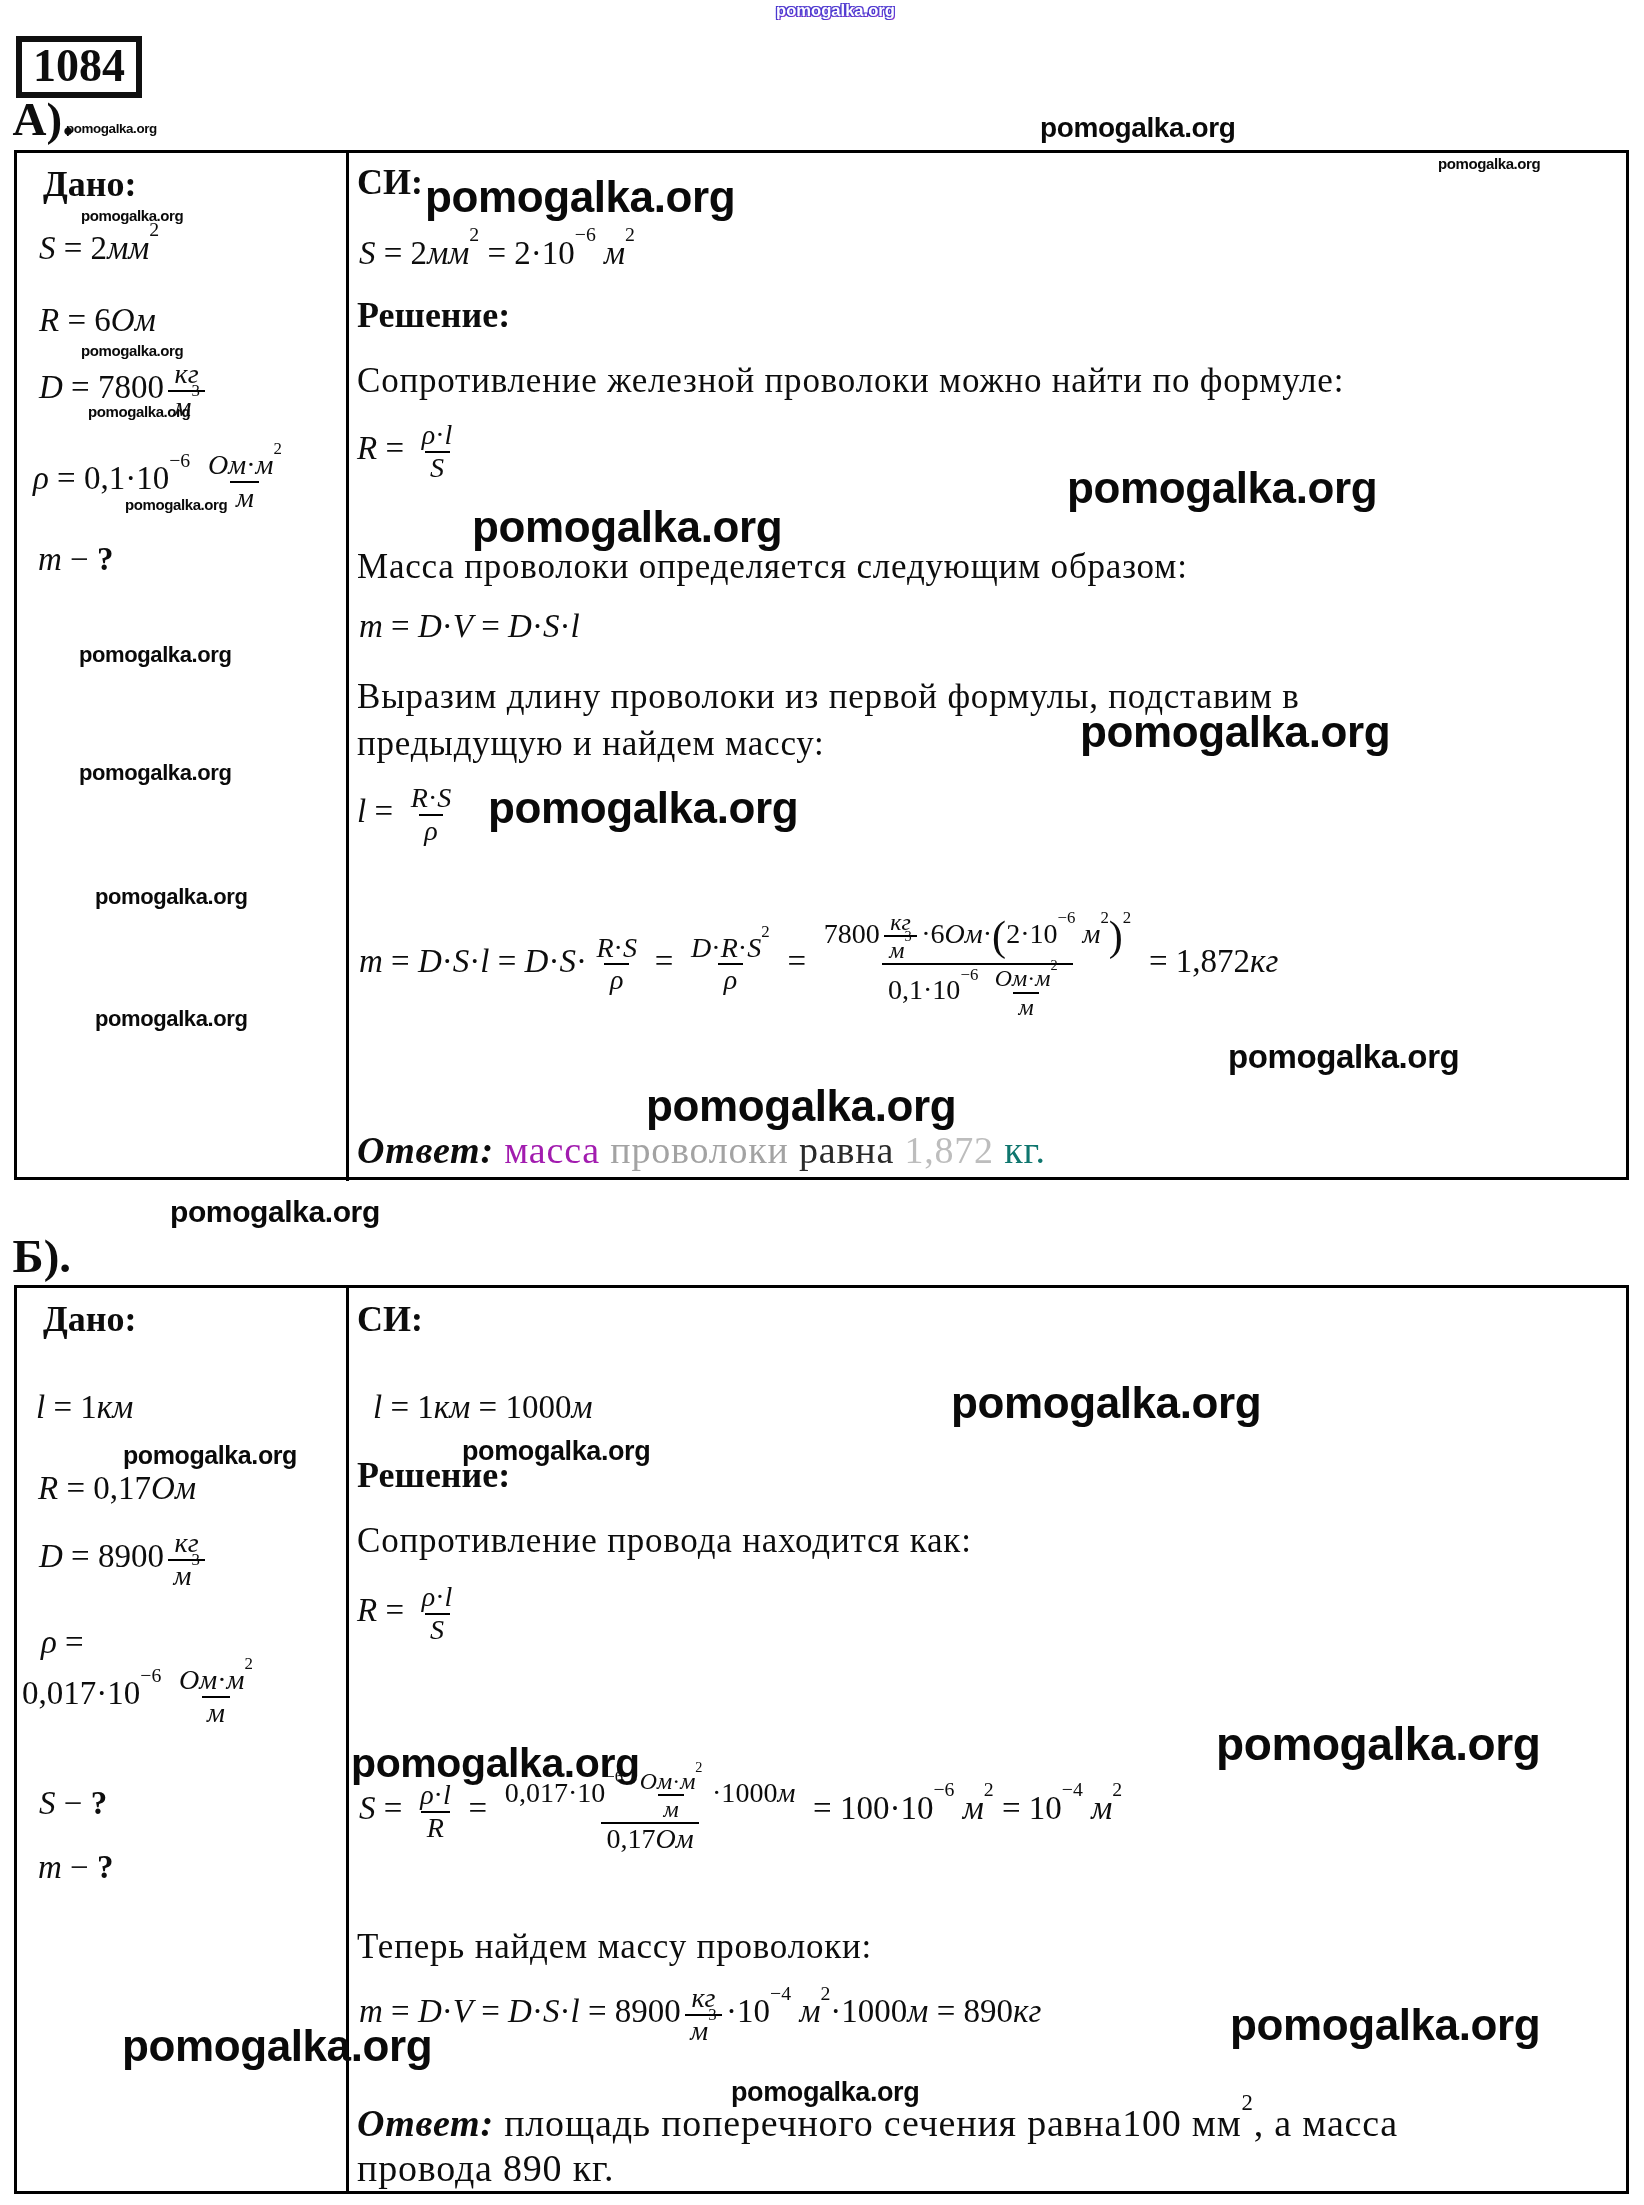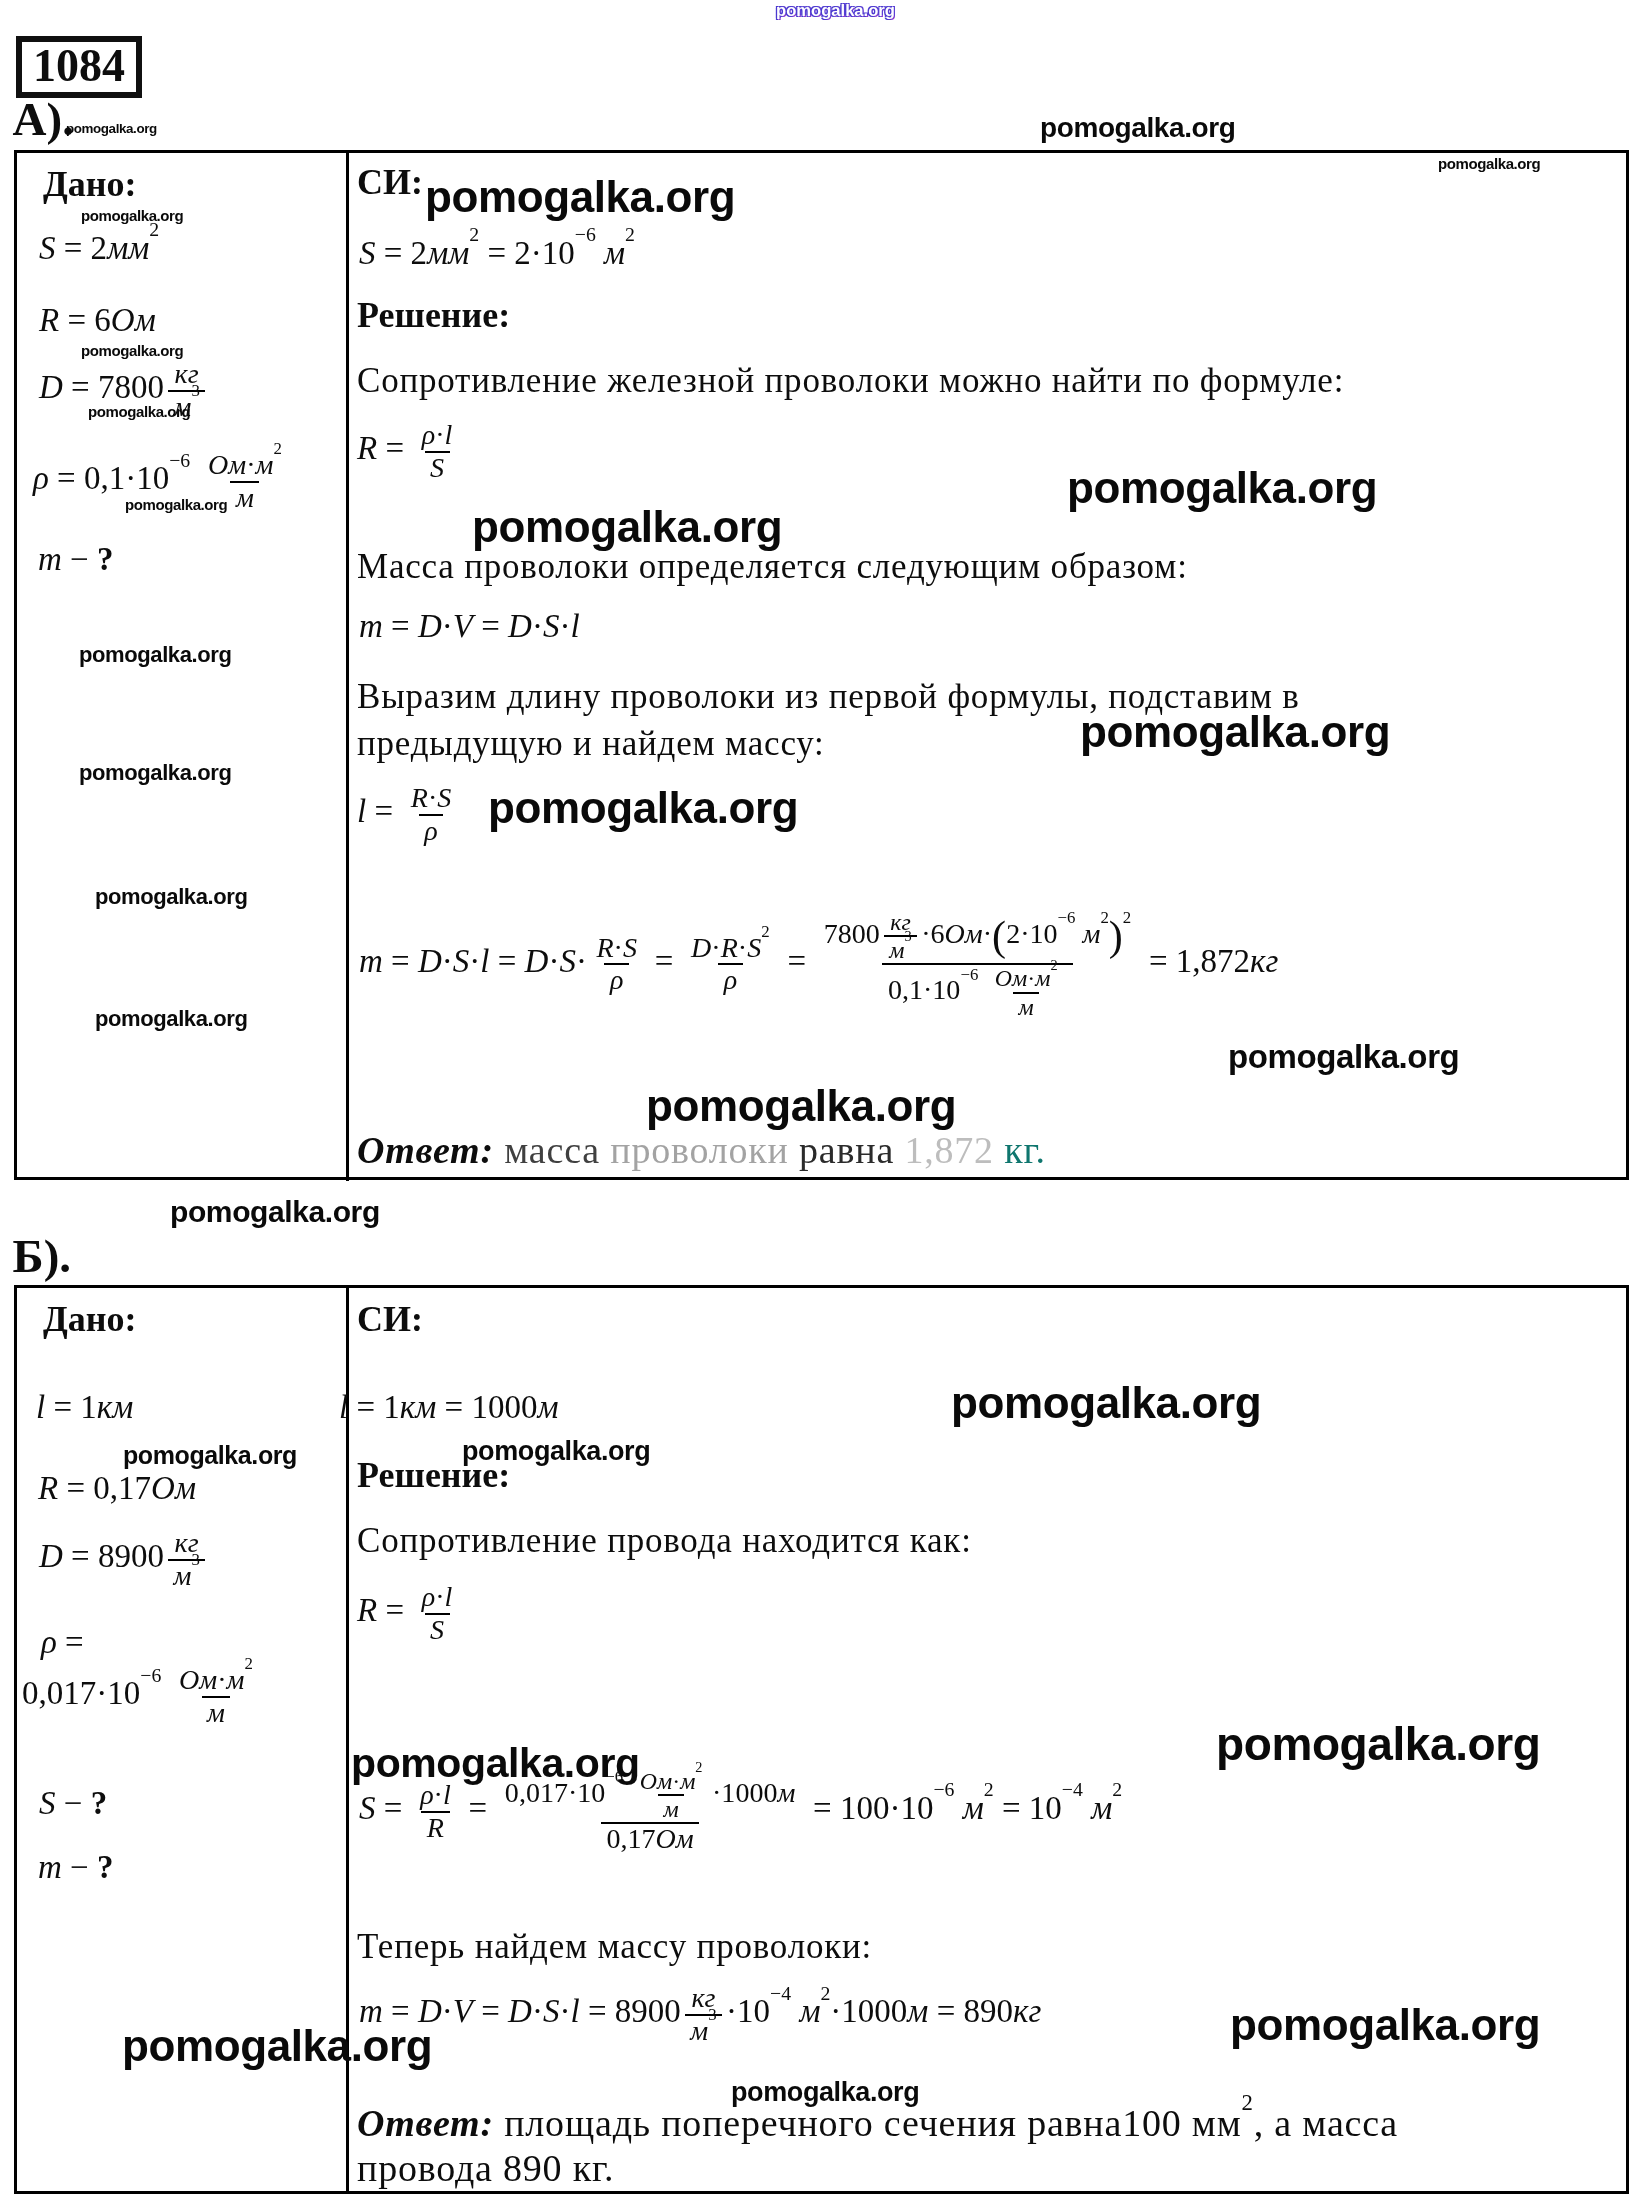--- a/index.html
+++ b/index.html
@@ -56,21 +56,21 @@
     display:inline-flex;flex-direction:column;align-items:center;
     vertical-align:middle;text-align:center;
     margin:0 4px;line-height:1.1;font-size:0.85em;
   }
   .fr>.n{padding:0 5.5px;}
   .fr>.d{border-top:2.4px solid #000;padding:0 5.5px;}
   .bp{font-size:1.5em;line-height:0;vertical-align:middle;font-weight:400;}
 
   .ans{font-size:38px;letter-spacing:0.8px;white-space:nowrap;line-height:1.1;}
   .ans .albl{font-weight:700;font-style:italic;}
-  .g1{color:#404040}.g2{color:#a3a3a3}.g3{color:#2b2b2b}.g4{color:#bdbdbd}.g5{color:#0f766e}
+  .g1{color:#a21caf}.g2{color:#a3a3a3}.g3{color:#2b2b2b}.g4{color:#bdbdbd}.g5{color:#0f766e}
 </style>
 </head>
 <body>
 
 <div class="canvas">
 
   <div class="abs wm wm-purple" style="left:776px;top:3.2px;">pomogalka.org</div>
   <div class="abs wm w36" style="left:1040px;top:114px;">pomogalka.org</div>
 
   <div class="abs numbox" style="left:16px;top:36px;">1084</div>
@@ -167,21 +167,21 @@
       </span></div>
   <div class="abs math" style="left:41px;top:1624px;"><em>ρ</em> =</div>
   <div class="abs math" style="left:22px;top:1665px;">0,017·10<sup>−6</sup> <span class="fr">
         <span class="n"><em>Ом</em>·<em>м</em><sup>2</sup></span>
         <span class="d"><em>м</em></span>
       </span></div>
   <div class="abs math" style="left:39px;top:1785px;"><em>S</em> − <b>?</b></div>
   <div class="abs math" style="left:38px;top:1849px;"><em>m</em> − <b>?</b></div>
 
   <div class="abs h" style="left:357px;top:1301px;">СИ:</div>
-  <div class="abs math" style="left:339px;top:1389px;text-align:right;"><em>l</em> = 1<em>км</em> = 1000<em>м</em></div>
+  <div class="abs math" style="left:373px;top:1389px;text-align:right;"><em>l</em> = 1<em>км</em> = 1000<em>м</em></div>
   <div class="abs wm w34 z2" style="left:462px;top:1438px;">pomogalka.org</div>
   <div class="abs wm w56" style="left:951px;top:1381px;">pomogalka.org</div>
   <div class="abs h" style="left:357px;top:1457px;">Решение:</div>
   <div class="abs txt" style="left:357px;top:1520px;">Сопротивление провода находится как:</div>
   <div class="abs math" style="left:357px;top:1582px;"><em>R</em> = <span class="fr">
         <span class="n"><em>ρ</em>·<em>l</em></span>
         <span class="d"><em>S</em></span>
       </span></div>
   <div class="abs wm w52 z2" style="left:351px;top:1743px;">pomogalka.org</div>
   <div class="abs wm w58" style="left:1216px;top:1721px;">pomogalka.org</div>

